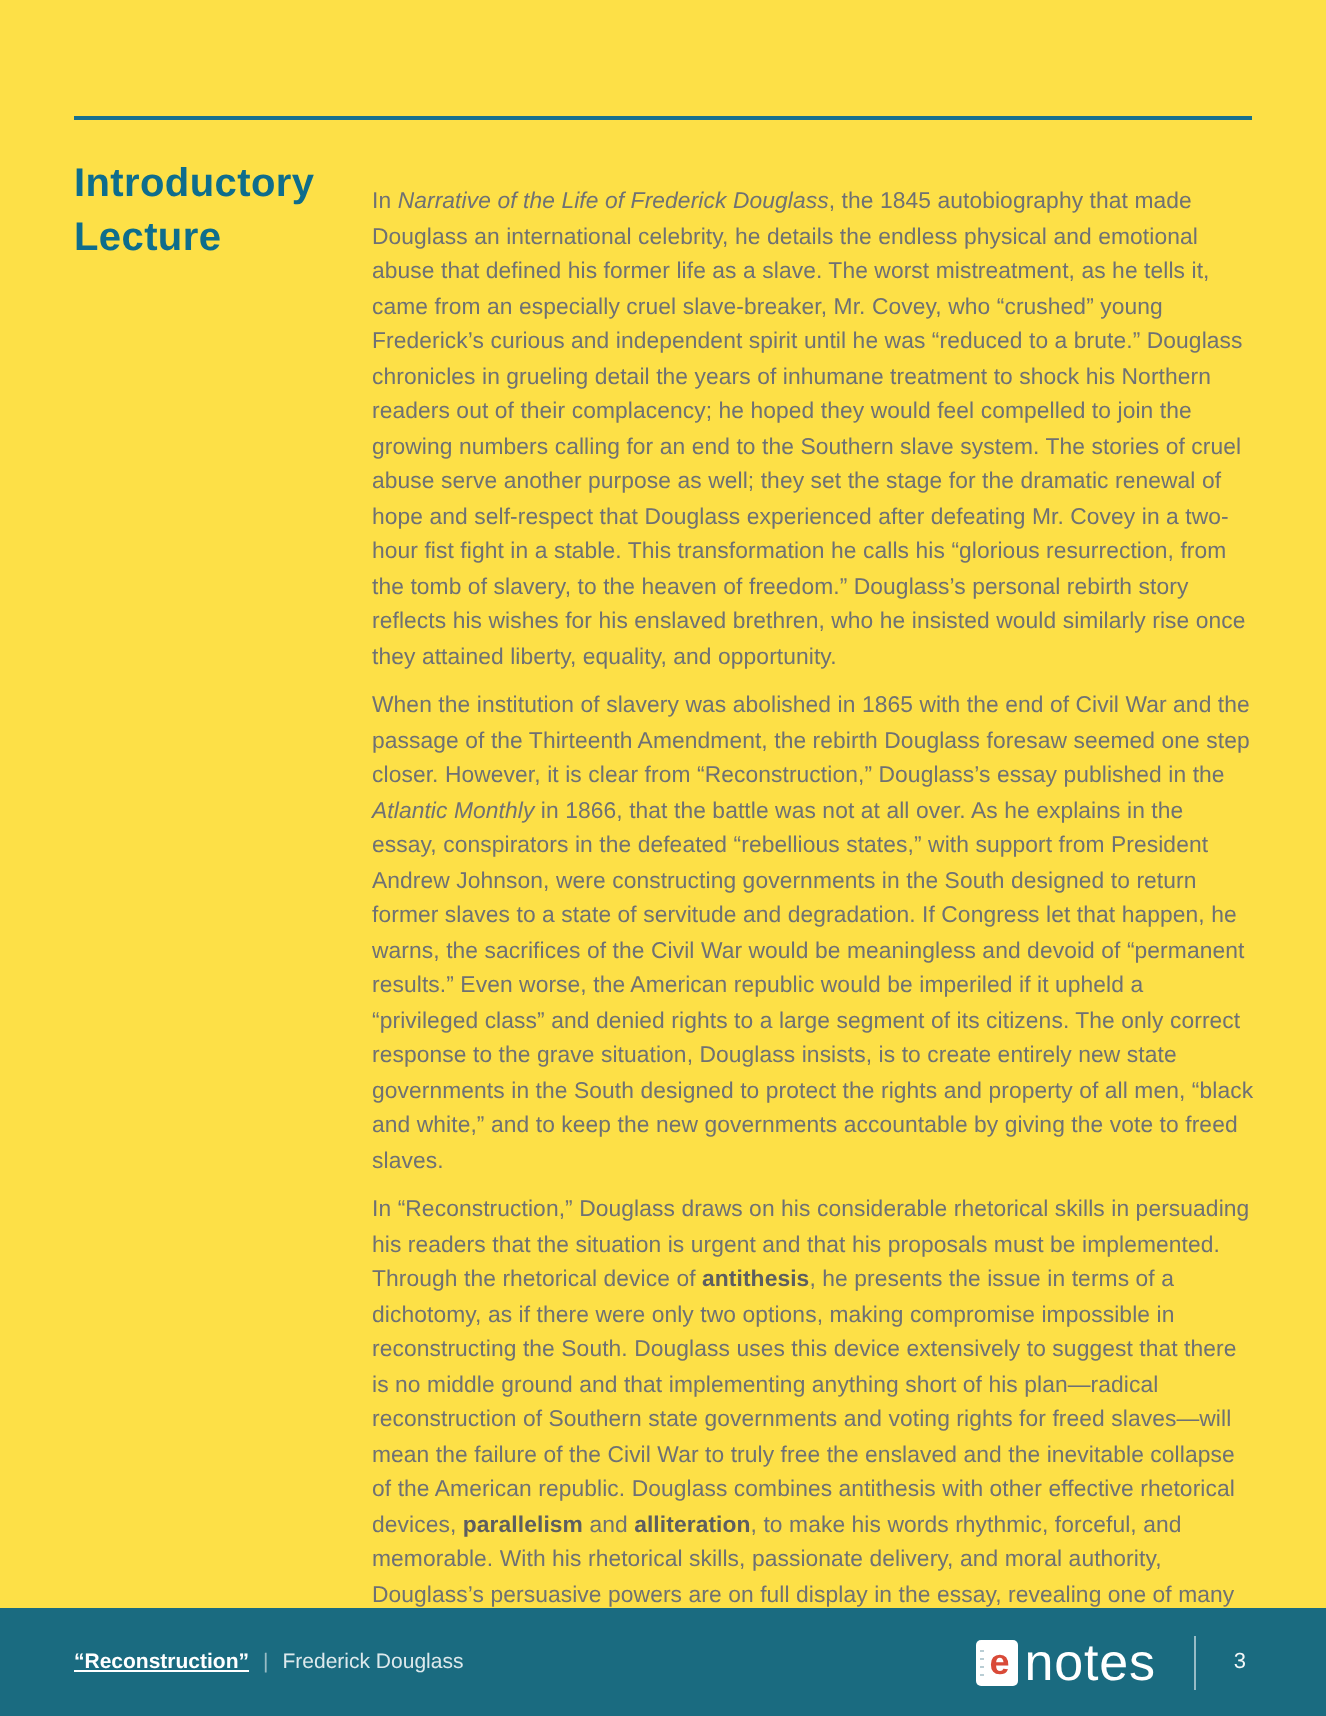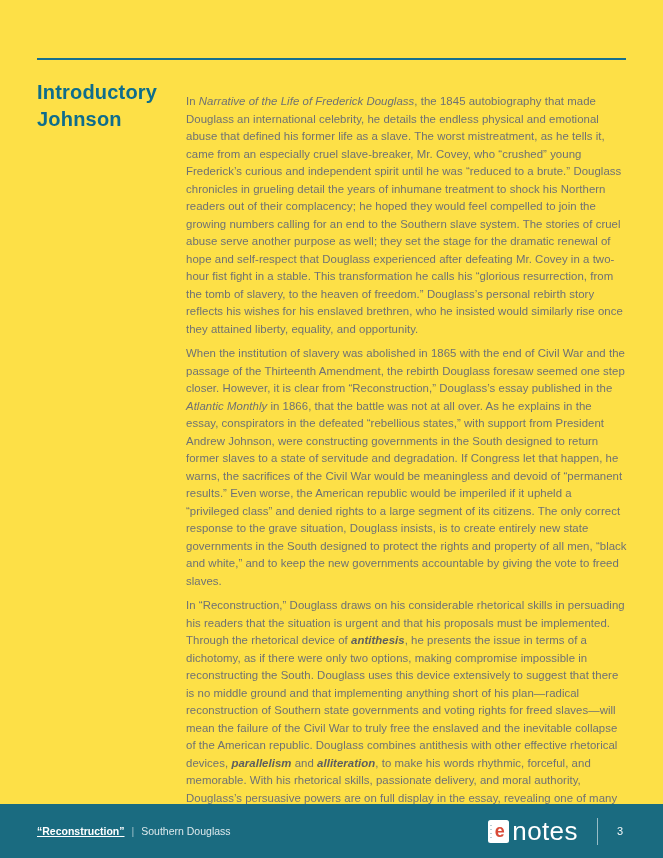--- a/index.html
+++ b/index.html
@@ -42,21 +42,21 @@
     margin-top: 16px;
   }
   .article p {
     margin: 0 0 7px 0;
     font-size: 11.4px;
     line-height: 17.5px;
     color: #6f7174;
     letter-spacing: 0.05px;
   }
   .article p span.italic { font-style: italic; }
-  .article p span.bold { font-weight: bold; color: #5d5e60; font-style: italic; }
+  .article p span.bold { font-weight: bold; color: #5d5e60; }
   .footer {
     position: absolute;
     left: 0;
     bottom: 0;
     width: 663px;
     height: 54px;
     background: #1a6b80;
     display: flex;
     align-items: center;
     box-sizing: border-box;
@@ -126,32 +126,32 @@
   }
 </style>
 </head>
 <body>
 
 <div class="page">
 
   <div class="top-rule"></div>
 
   <div class="sidebar">
-    <h1 class="section-title"><span>Introductory</span><br><span>Johnson</span></h1>
+    <h1 class="section-title"><span>Introductory</span><br><span>Lecture</span></h1>
   </div>
 
   <div class="article">
       <p><span>In </span><span class="italic">Narrative of the Life of Frederick Douglass</span><span>, the 1845 autobiography that made Douglass an international celebrity, he details the endless physical and emotional abuse that defined his former life as a slave. The worst mistreatment, as he tells it, came from an especially cruel slave-breaker, Mr. Covey, who “crushed” young Frederick’s curious and independent spirit until he was “reduced to a brute.” Douglass chronicles in grueling detail the years of inhumane treatment to shock his Northern readers out of their complacency; he hoped they would feel compelled to join the growing numbers calling for an end to the Southern slave system. The stories of cruel abuse serve another purpose as well; they set the stage for the dramatic renewal of hope and self-respect that Douglass experienced after defeating Mr. Covey in a two-hour fist fight in a stable. This transformation he calls his “glorious resurrection, from the tomb of slavery, to the heaven of freedom.” Douglass’s personal rebirth story reflects his wishes for his enslaved brethren, who he insisted would similarly rise once they attained liberty, equality, and opportunity.</span></p>
       <p><span>When the institution of slavery was abolished in 1865 with the end of Civil War and the passage of the Thirteenth Amendment, the rebirth Douglass foresaw seemed one step closer. However, it is clear from “Reconstruction,” Douglass’s essay published in the </span><span class="italic">Atlantic Monthly</span><span> in 1866, that the battle was not at all over. As he explains in the essay, conspirators in the defeated “rebellious states,” with support from President Andrew Johnson, were constructing governments in the South designed to return former slaves to a state of servitude and degradation. If Congress let that happen, he warns, the sacrifices of the Civil War would be meaningless and devoid of “permanent results.” Even worse, the American republic would be imperiled if it upheld a “privileged class” and denied rights to a large segment of its citizens. The only correct response to the grave situation, Douglass insists, is to create entirely new state governments in the South designed to protect the rights and property of all men, “black and white,” and to keep the new governments accountable by giving the vote to freed slaves.</span></p>
       <p><span>In “Reconstruction,” Douglass draws on his considerable rhetorical skills in persuading his readers that the situation is urgent and that his proposals must be implemented. Through the rhetorical device of </span><span class="bold">antithesis</span><span>, he presents the issue in terms of a dichotomy, as if there were only two options, making compromise impossible in reconstructing the South. Douglass uses this device extensively to suggest that there is no middle ground and that implementing anything short of his plan—radical reconstruction of Southern state governments and voting rights for freed slaves—will mean the failure of the Civil War to truly free the enslaved and the inevitable collapse of the American republic. Douglass combines antithesis with other effective rhetorical devices, </span><span class="bold">parallelism</span><span> and </span><span class="bold">alliteration</span><span>, to make his words rhythmic, forceful, and memorable. With his rhetorical skills, passionate delivery, and moral authority, Douglass’s persuasive powers are on full display in the essay, revealing one of many reasons he was a major force in promoting freedom and opportunities for the millions of people who had been exploited and degraded by slavery in the United States.</span></p>
     </div>
 
   <footer class="footer">
     <div class="footer-left">
-      <span class="footer-title">“Reconstruction”</span><span class="footer-sep">|</span><span class="footer-author">Southern Douglass</span>
+      <span class="footer-title">“Reconstruction”</span><span class="footer-sep">|</span><span class="footer-author">Frederick Douglass</span>
     </div>
     <div class="footer-right">
       <div class="logo">
         <span class="logo-e-box">
           <span class="logo-e">e</span>
         </span>
         <span class="logo-notes">notes</span>
       </div>
       <div class="page-divider"></div>
       <div class="page-number">3</div>

